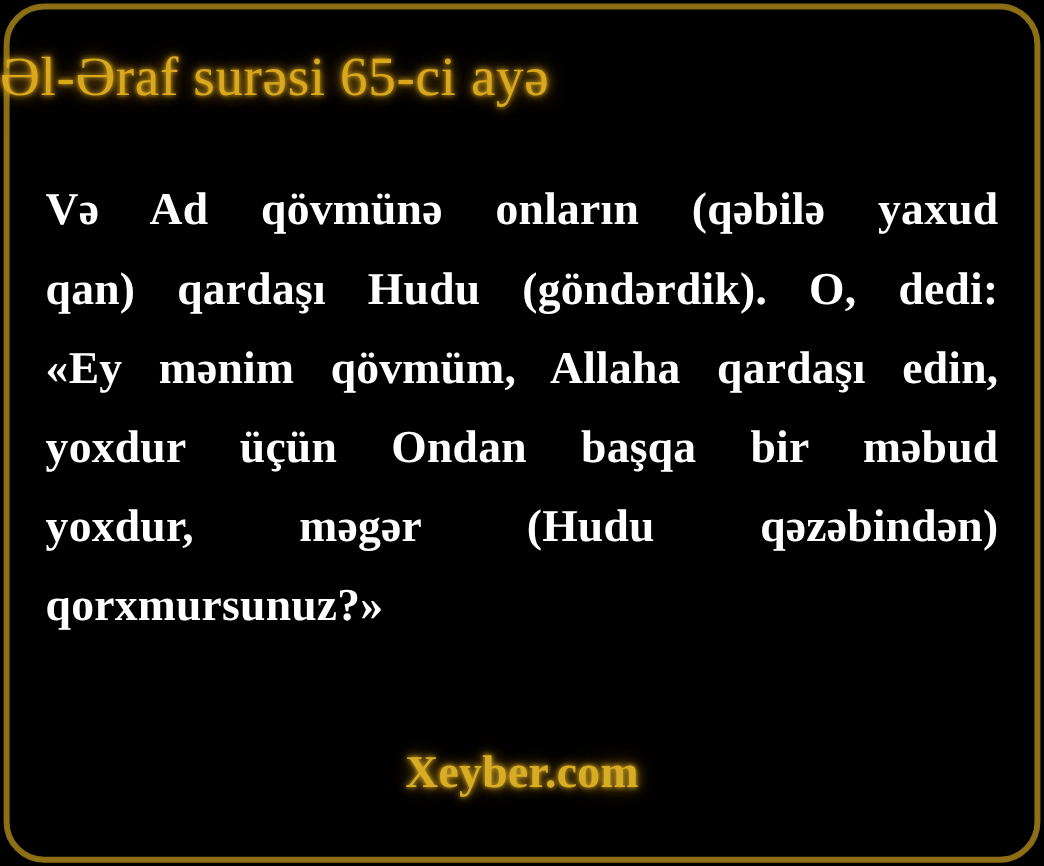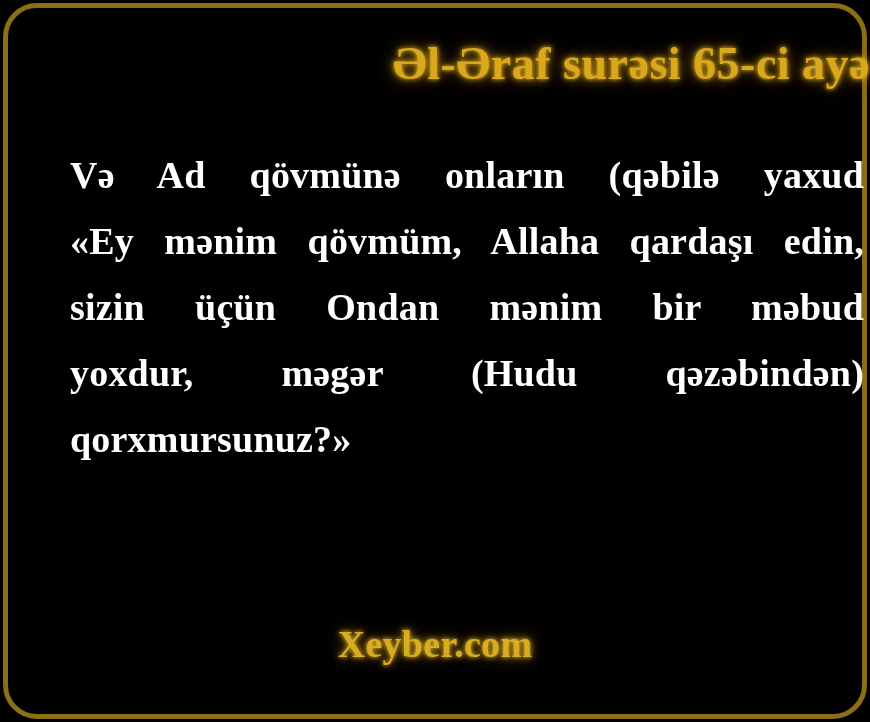--- a/index.html
+++ b/index.html
@@ -42,24 +42,24 @@
     border-radius: 32px;
     pointer-events: none;
   }
 
   
   .title {
     position: absolute;
     left: 0;
     top: 38px;
     width: 870px;
-    text-align: right;
+    text-align: left;
     color: #d9a81b;
     font-size: 46px;
-    font-weight: bold;
+    font-weight: normal;
     letter-spacing: 0.5px;
     line-height: 1.15;
     text-shadow:
       0 0 4px rgba(230, 176, 40, 0.95),
       0 0 10px rgba(214, 160, 25, 0.75),
       0 0 20px rgba(180, 130, 15, 0.5),
       0 0 34px rgba(140, 100, 10, 0.35);
     white-space: nowrap;
   }
 
@@ -69,21 +69,20 @@
     left: 38px;
     top: 142px;
     width: 794px;
     color: #ffffff;
     font-size: 38px;
     font-weight: bold;
     line-height: 66px;
     text-align: justify;
     text-justify: inter-word;
     letter-spacing: 0.2px;
-    margin-left: 32px;
   }
 
   
   .verse .vline {
     display: block;
     text-align: justify;
     text-align-last: justify;
     height: 66px;
     white-space: nowrap;
   }
@@ -115,21 +114,22 @@
 
 <div class="card">
 
   <div class="frame"></div>
   <div class="frame-inner"></div>
 
   <div class="title">Əl-Əraf surəsi 65-ci ayə</div>
 
   <div class="verse">
     <span class="vline">Və Ad qövmünə onların (qəbilə yaxud</span>
+    <span class="vline">qan) qardaşı Hudu (göndərdik). O, dedi:</span>
     <span class="vline">«Ey mənim qövmüm, Allaha qardaşı edin,</span>
-    <span class="vline">sizin üçün Ondan mənim bir məbud</span>
+    <span class="vline">yoxdur üçün Ondan başqa bir məbud</span>
     <span class="vline">yoxdur, məgər (Hudu qəzəbindən)</span>
     <span class="vline last">qorxmursunuz?»</span>
   </div>
 
   <div class="footer">Xeyber.com</div>
 
 </div>
 
 </body></html>

